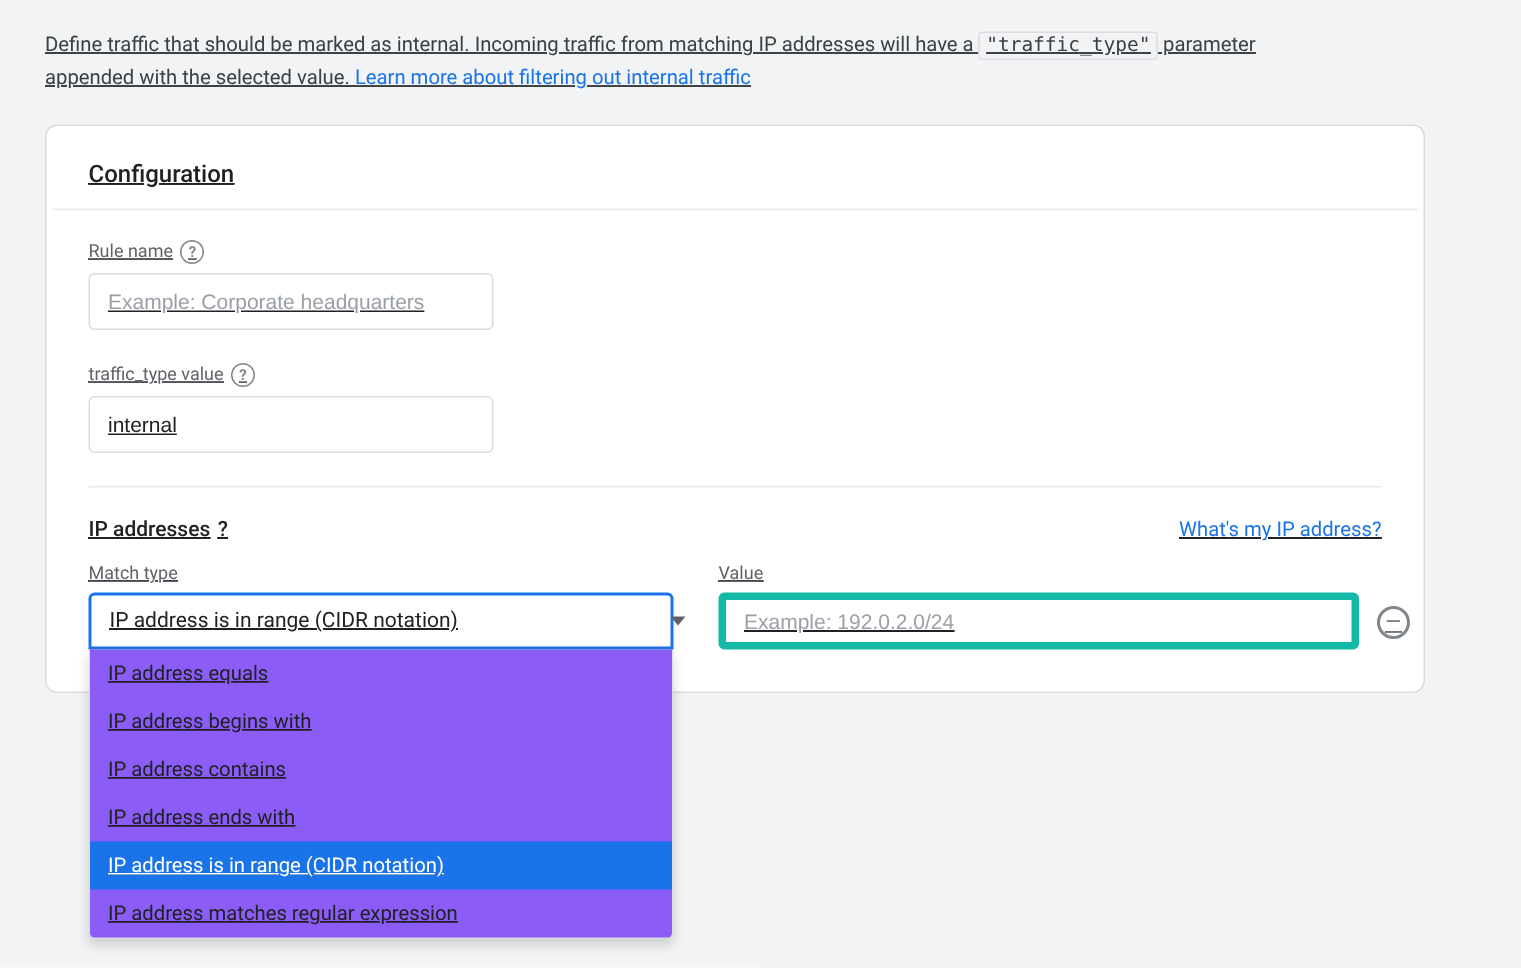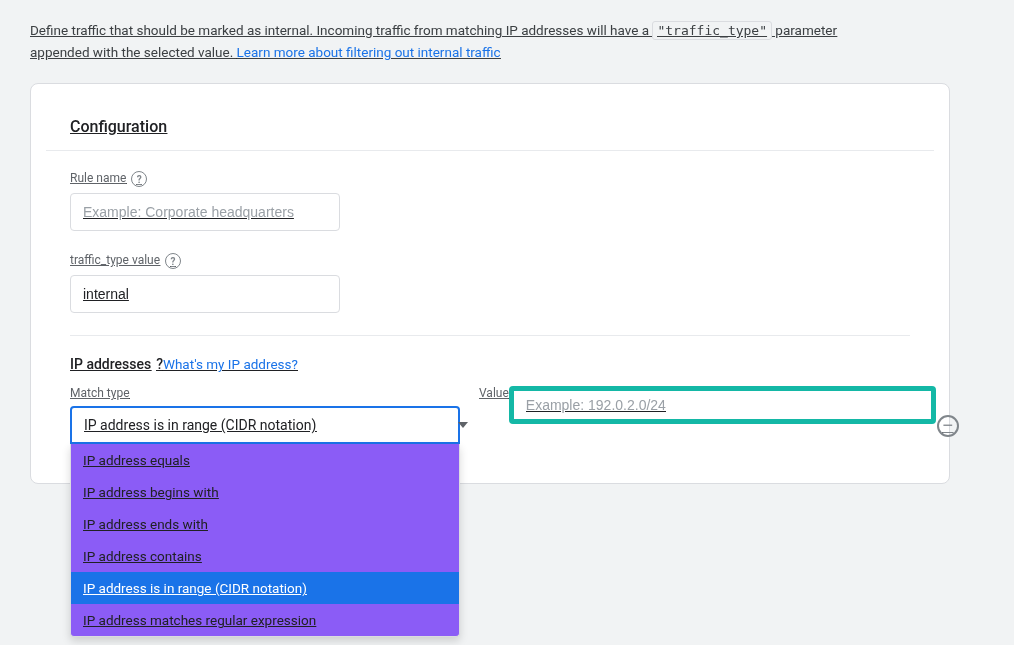--- a/index.html
+++ b/index.html
@@ -31,21 +31,21 @@
     }
     .top-info a {
       color: #1a73e8;
       text-decoration: none;
     }
 
     .config-card {
       background: #fff;
       border-radius: 8px;
       border: 1px solid #dadce0;
-      padding: 15px;
+      padding: 4px;
       max-width: 920px;
       width: 100%;
     }
     .config-header {
       padding: 18px 24px 14px 24px;
       font-size: 16px;
       font-weight: 500;
       color: #202124;
       border-bottom: 1px solid #e8eaed;
     }
@@ -92,20 +92,21 @@
     .text-input::placeholder { color: #9aa0a6; }
 
     .divider {
       border: none;
       border-top: 1px solid #e8eaed;
       margin: 0 0 20px 0;
     }
 
     .ip-section-header {
       display: flex;
+      justify-content: space-between;
       align-items: center;
       margin-bottom: 14px;
     }
     .ip-section-title {
       font-size: 14px;
       font-weight: 500;
       color: #202124;
       display: flex;
       align-items: center;
       gap: 5px;
@@ -113,29 +114,30 @@
     .ip-section-link {
       color: #1a73e8;
       font-size: 13.5px;
       text-decoration: none;
       cursor: pointer;
     }
 
     .ip-row {
       display: flex;
       align-items: flex-start;
-      gap: 1px;
+      gap: 12px;
     }
     .match-type-group {
       display: flex;
       flex-direction: column;
       position: relative;
     }
     .value-group {
       display: flex;
+      flex-direction: column;
     }
     .sub-label {
       font-size: 12px;
       color: #5f6368;
       margin-bottom: 6px;
     }
 
     .select-wrapper {
       position: relative;
       width: 408px;
@@ -271,22 +273,22 @@
       <div class="match-type-group">
         <div class="sub-label">Match type</div>
         <div class="select-wrapper">
           <div class="select-display">
             <span>IP address is in range (CIDR notation)</span>
             <span class="select-arrow"></span>
           </div>
           <div class="dropdown-list">
             <div class="dropdown-item">IP address equals</div>
             <div class="dropdown-item">IP address begins with</div>
+            <div class="dropdown-item">IP address contains</div>
             <div class="dropdown-item">IP address ends with</div>
-            <div class="dropdown-item">IP address contains</div>
             <div class="dropdown-item selected">IP address is in range (CIDR notation)</div>
             <div class="dropdown-item">IP address matches regular expression</div>
           </div>
         </div>
       </div>
 
       <div class="value-group">
         <div class="sub-label">Value</div>
         <input type="text" class="value-input" placeholder="Example: 192.0.2.0/24" style="">
       </div>

